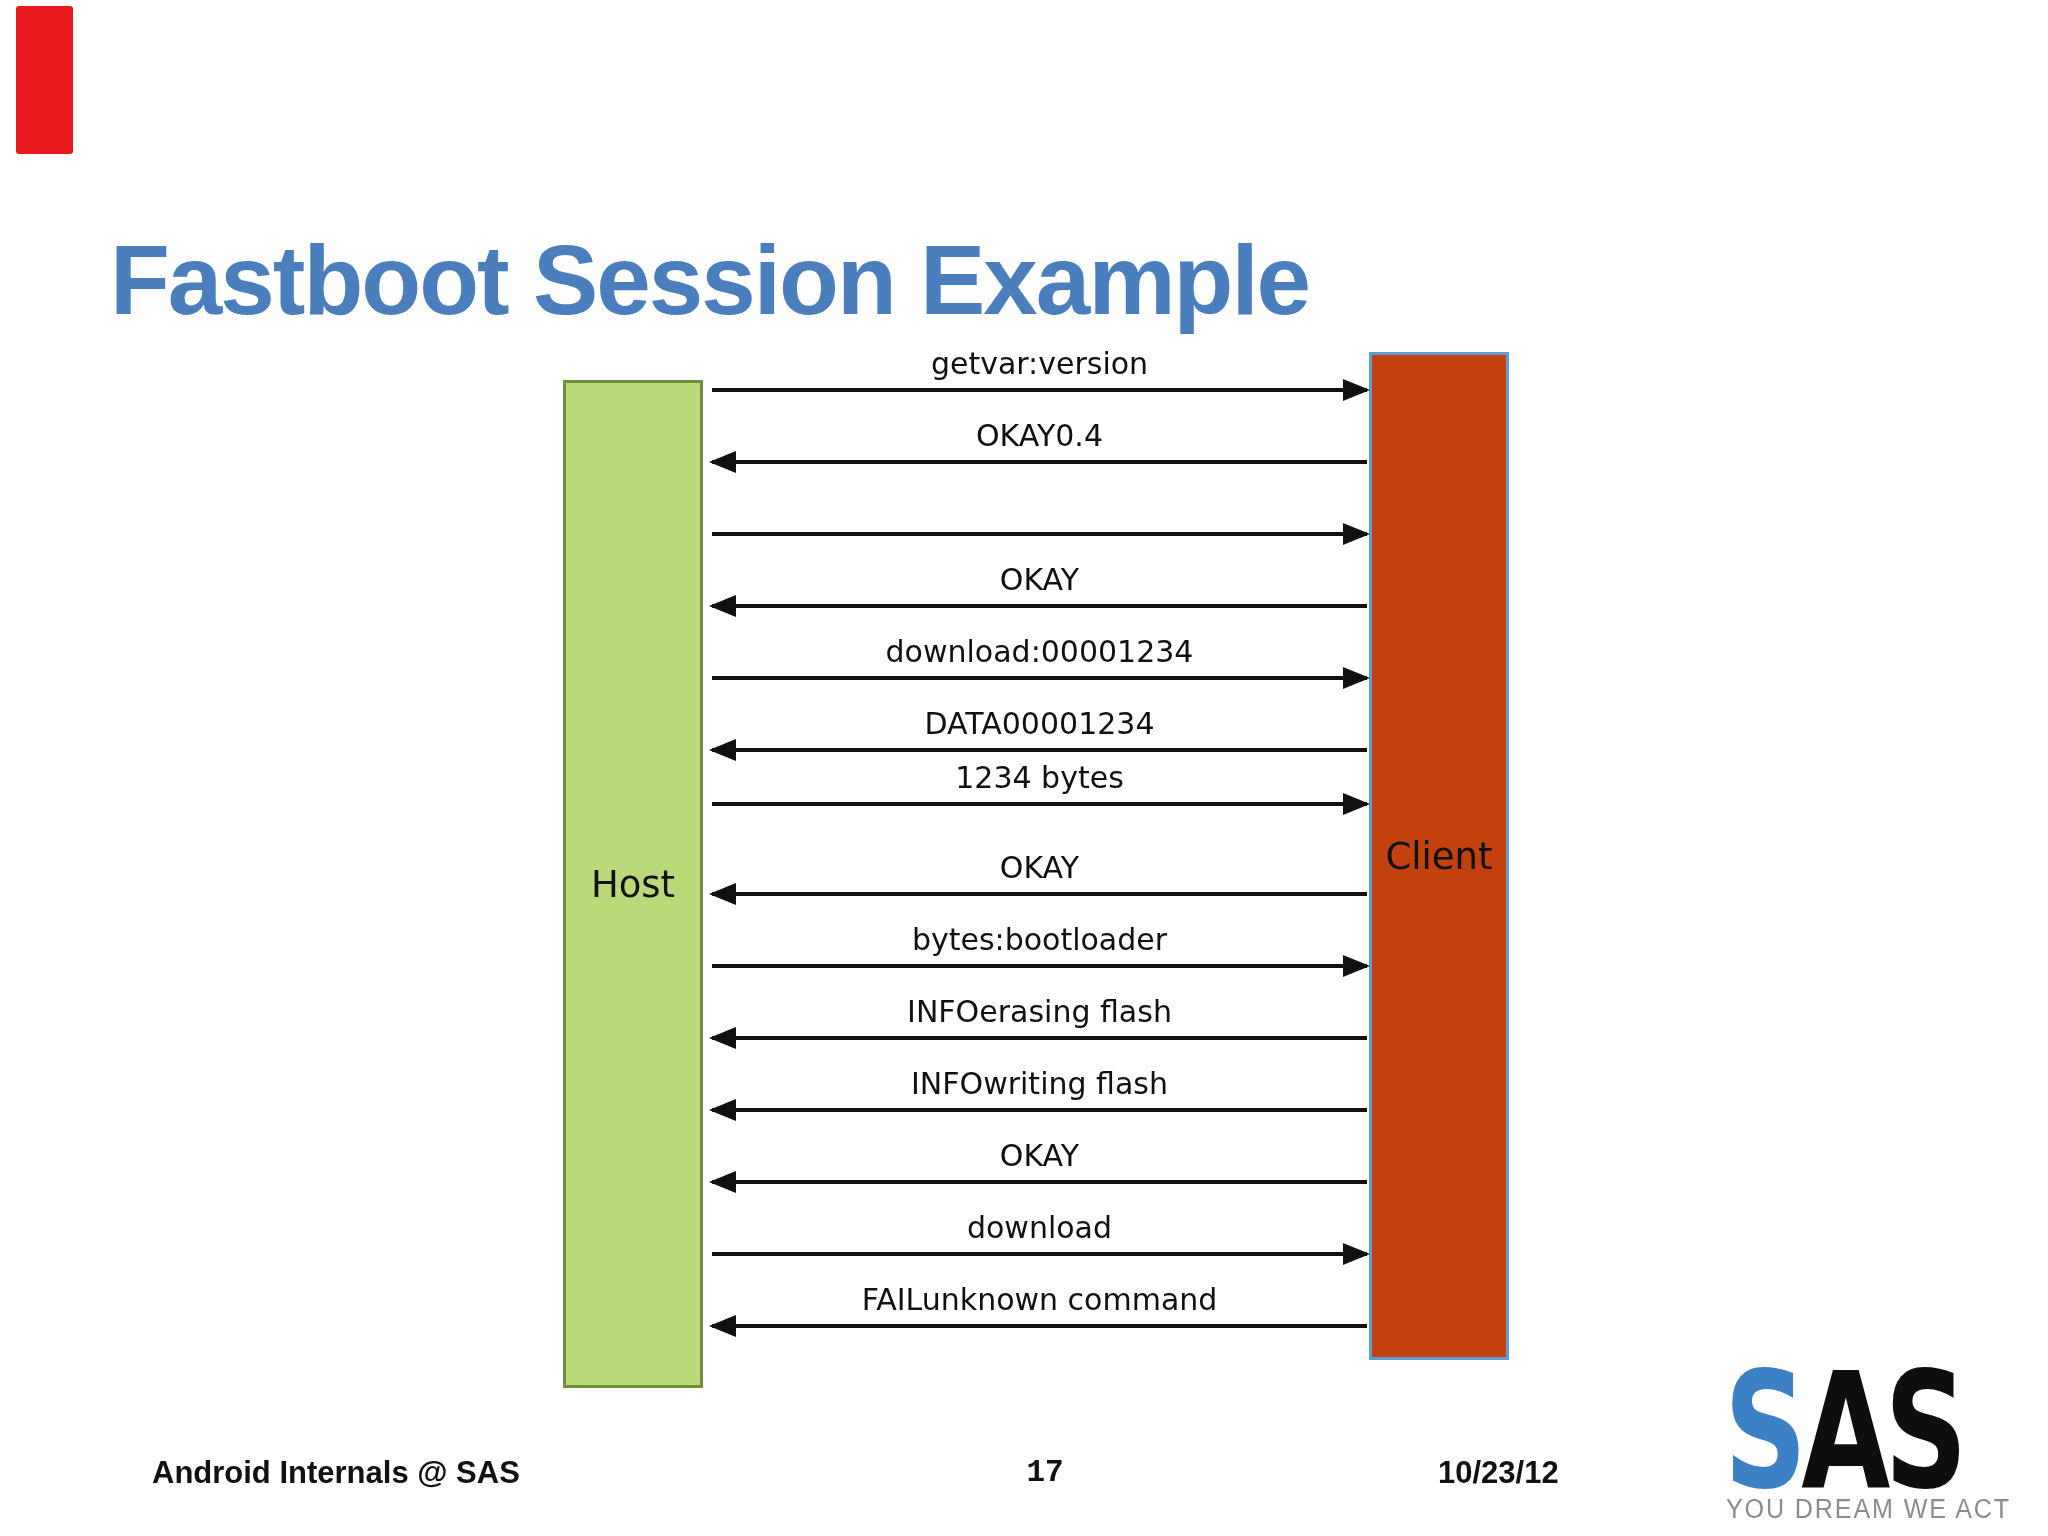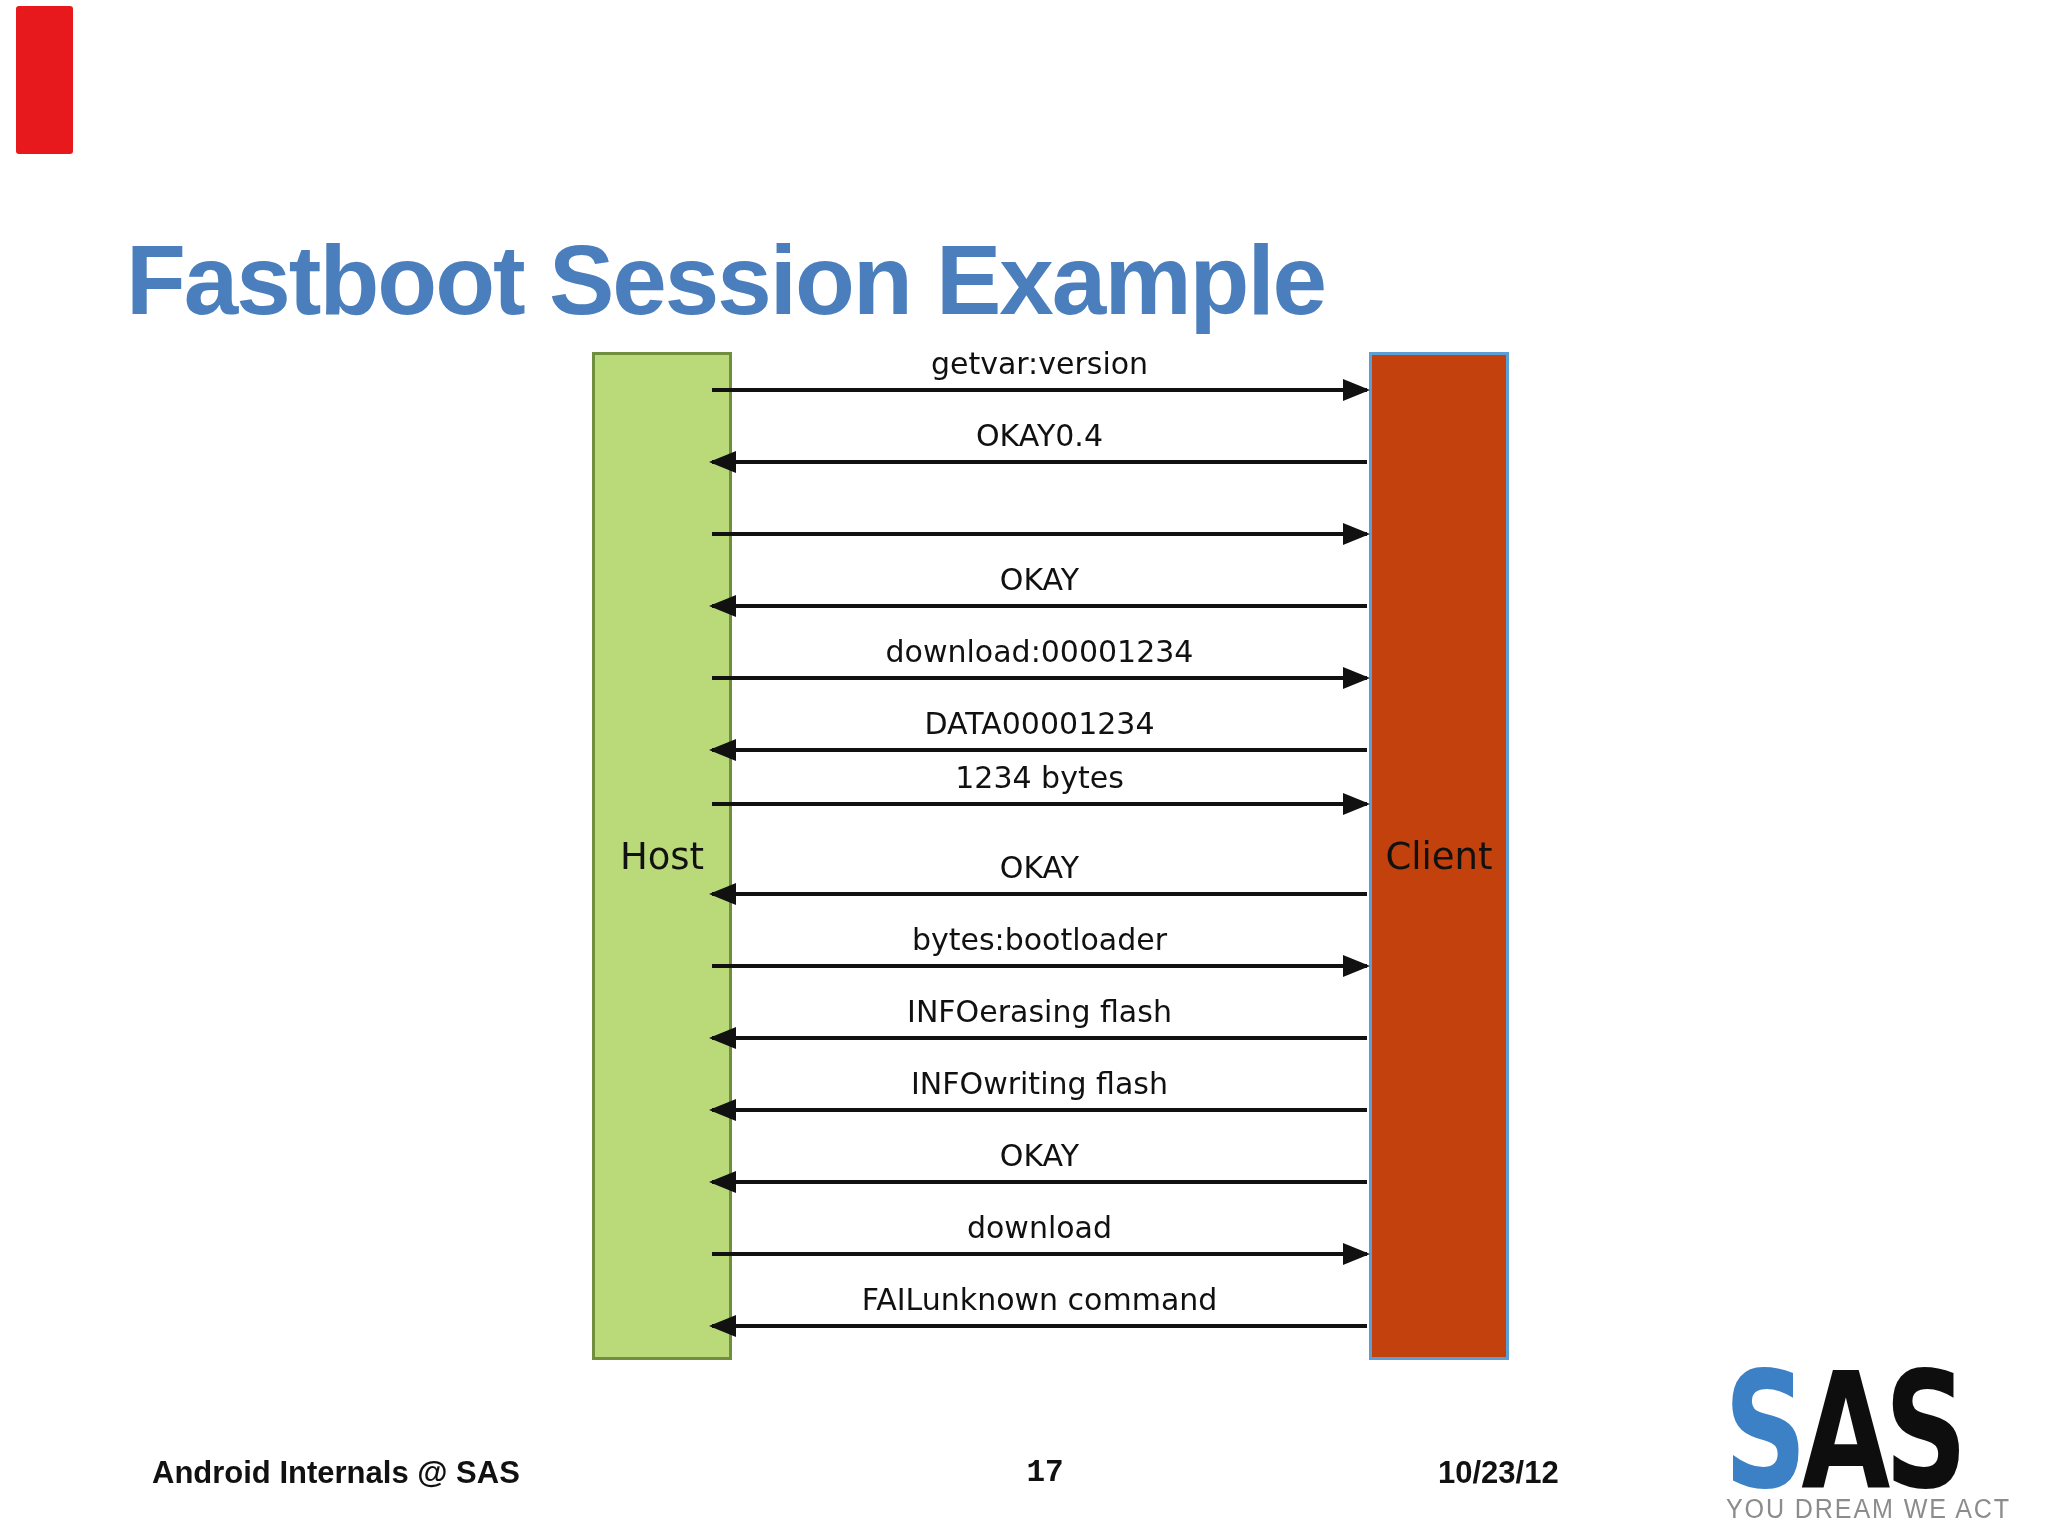--- a/index.html
+++ b/index.html
@@ -10,35 +10,35 @@
     position:relative;
     overflow:hidden;
   }
   .accent-bar {
     position:absolute; left:16px; top:6px;
     width:57px; height:148px;
     border-radius:3px;
     background:#e7191d;
   }
   .page-title {
-    position:absolute; left:126px; top:158px;
+    position:absolute; left:110px; top:158px;
     font-size:98px; font-weight:bold; letter-spacing:-2px;
     color:#4a7ebc;
     white-space:nowrap;
   }
   
   .actor-box {
     position:absolute; top:352px; height:1008px; width:140px;
     border:3px solid #000;
     display:flex; align-items:center; justify-content:center;
     font-family:"DejaVu Sans", sans-serif;
     font-size:37px; color:#111;
     box-sizing:border-box;
   }
-  .host-box   { left:592px; }
+  .host-box   { left:563px;margin-top:28px; }
   .client-box { left:1369px; }
   .messages {
     position:absolute; left:710px; top:0; width:659px; height:1536px;
     pointer-events:none;
   }
   .msg-row {
     position:absolute; left:0; width:659px; height:53px;
   }
   .msg-label {
     position:absolute; left:0; top:0; width:100%;

